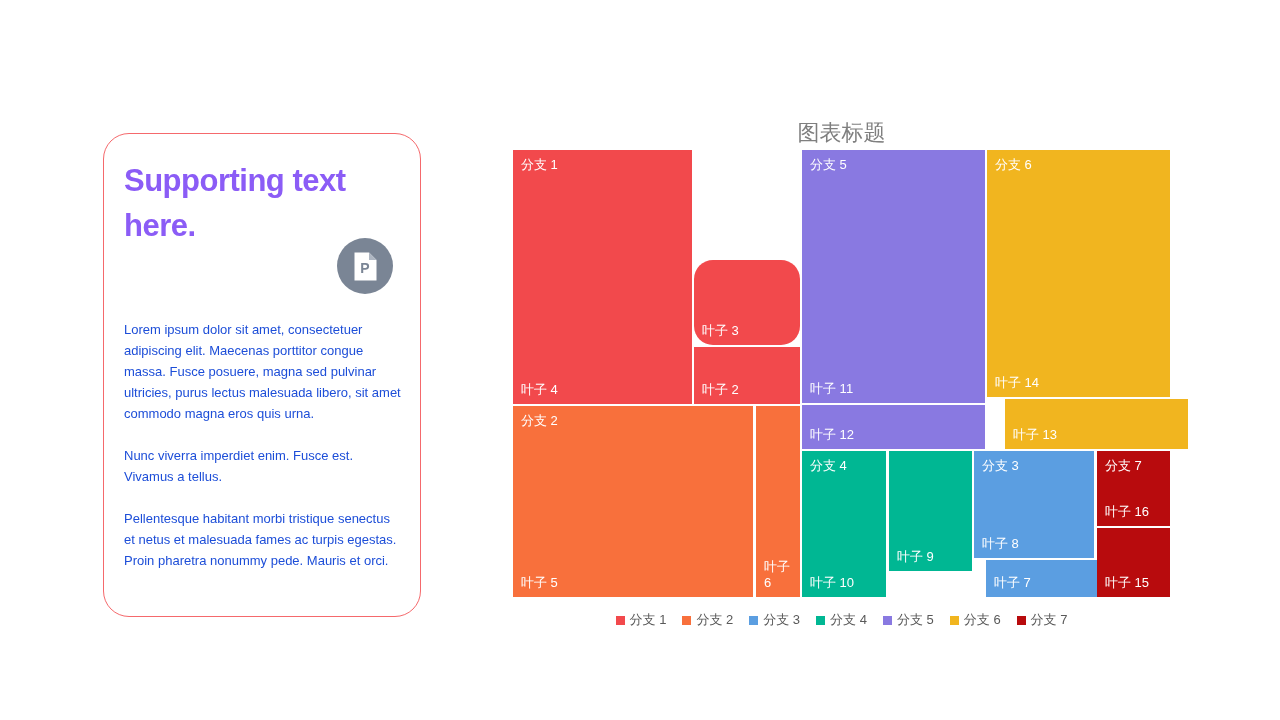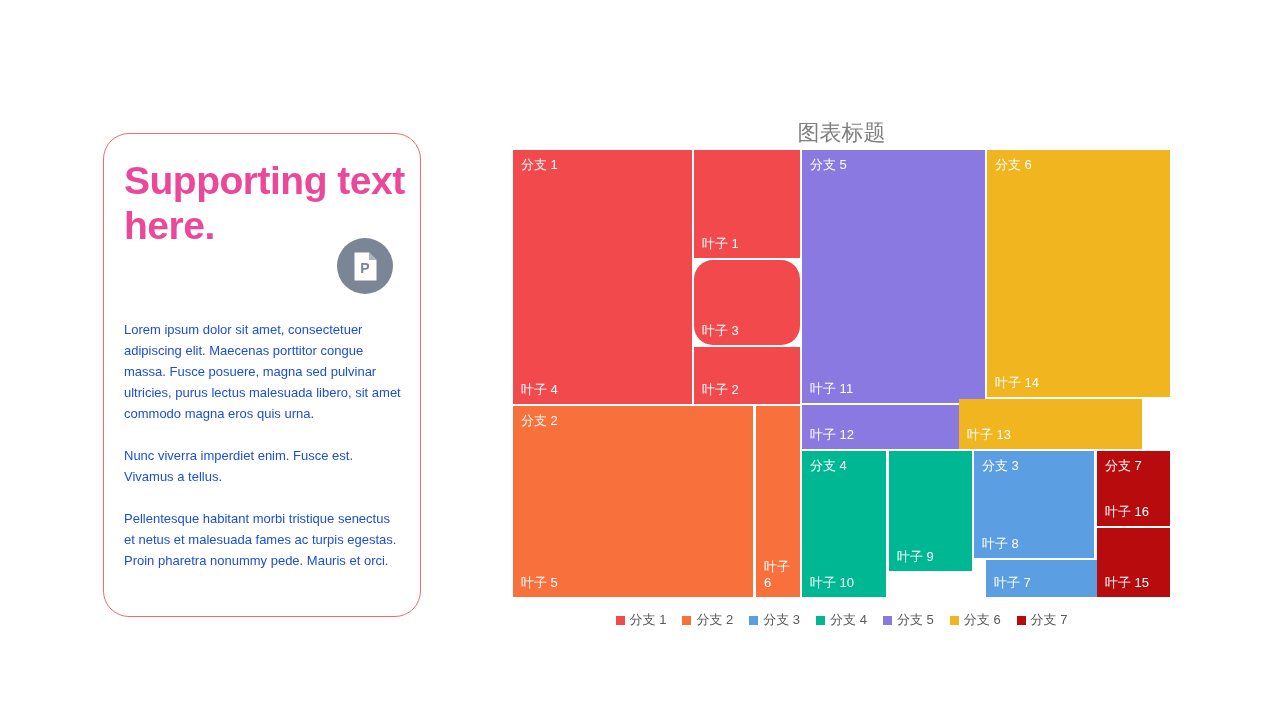--- a/index.html
+++ b/index.html
@@ -7,21 +7,21 @@
   body { font-family: "Liberation Sans", "DejaVu Sans", sans-serif; }
   .stage { position: relative; width: 1280px; height: 720px; background: #fff; }
 
   
   .card {
     position: absolute; left: 103px; top: 133px; width: 318px; height: 484px;
     background: #fff; border: 1.5px solid #f5696c; border-radius: 26px;
   }
   .card-title {
     position: absolute; left: 20px; top: 24px; width: 285px;
-    font-size: 39px; line-height: 45px; font-weight: bold; color: #ec4899;
+    font-size: 31px; line-height: 45px; font-weight: bold; color: #8b5cf6;
     letter-spacing: -0.5px;
   }
   .doc-badge {
     position: absolute; top: 104px; right: 27px; width: 56px; height: 56px;
     border-radius: 50%; background: #7a8595;
     display: flex; align-items: center; justify-content: center;
   }
   .card-body { position: absolute; left: 20px; top: 185px; width: 280px; }
   .card-body p {
     font-size: 13px; line-height: 21px; color: #1d4ed8; margin-bottom: 21px;
@@ -70,23 +70,20 @@
       <p>Pellentesque habitant morbi tristique senectus et netus et malesuada fames ac turpis egestas. Proin pharetra nonummy pede. Mauris et orci.</p>
     </div>
   </div>
 
   <div class="chart-title">图表标题</div>
   <div class="treemap">
       <div class="leaf" title="分支 1 / 叶子 4" style="left: 0px; top: 0px; width: 179px; height: 254px; background: rgb(242, 73, 76);">
         <span class="branch-label">分支 1</span>
         <span class="leaf-label">叶子 4</span>
       </div>
-      <div class="leaf" title="分支 1 / 叶子 1" style="left: 181px; top: 0px; width: 106px; height: 108px; background: rgb(242, 73, 76);">
-        <span class="leaf-label">叶子 1</span>
-      </div>
       <div class="leaf" title="分支 1 / 叶子 3" style="left: 181px; top: 110px; width: 106px; height: 85px; background: rgb(242, 73, 76); border-radius: 19px;">
         <span class="leaf-label">叶子 3</span>
       </div>
       <div class="leaf" title="分支 1 / 叶子 2" style="left: 181px; top: 197px; width: 106px; height: 57px; background: rgb(242, 73, 76);">
         <span class="leaf-label">叶子 2</span>
       </div>
       <div class="leaf" title="分支 2 / 叶子 5" style="left: 0px; top: 256px; width: 240px; height: 191px; background: rgb(248, 112, 60);">
         <span class="branch-label">分支 2</span>
         <span class="leaf-label">叶子 5</span>
       </div>
@@ -97,21 +94,21 @@
         <span class="branch-label">分支 5</span>
         <span class="leaf-label">叶子 11</span>
       </div>
       <div class="leaf" title="分支 5 / 叶子 12" style="left: 289px; top: 255px; width: 183px; height: 44px; background: rgb(137, 121, 225);">
         <span class="leaf-label">叶子 12</span>
       </div>
       <div class="leaf" title="分支 6 / 叶子 14" style="left: 474px; top: 0px; width: 183px; height: 247px; background: rgb(241, 181, 31);">
         <span class="branch-label">分支 6</span>
         <span class="leaf-label">叶子 14</span>
       </div>
-      <div class="leaf" title="分支 6 / 叶子 13" style="left: 446px; top: 249px; width: 183px; height: 50px; background: rgb(241, 181, 31);">
+      <div class="leaf" title="分支 6 / 叶子 13" style="left: 492px; top: 249px; width: 183px; height: 50px; background: rgb(241, 181, 31);">
         <span class="leaf-label">叶子 13</span>
       </div>
       <div class="leaf" title="分支 4 / 叶子 10" style="left: 289px; top: 301px; width: 84px; height: 146px; background: rgb(0, 183, 147);">
         <span class="branch-label">分支 4</span>
         <span class="leaf-label">叶子 10</span>
       </div>
       <div class="leaf" title="分支 4 / 叶子 9" style="left: 376px; top: 301px; width: 83px; height: 120px; background: rgb(0, 183, 147);">
         <span class="leaf-label">叶子 9</span>
       </div>
       <div class="leaf" title="分支 3 / 叶子 8" style="left: 461px; top: 301px; width: 120px; height: 107px; background: rgb(91, 158, 225);">

